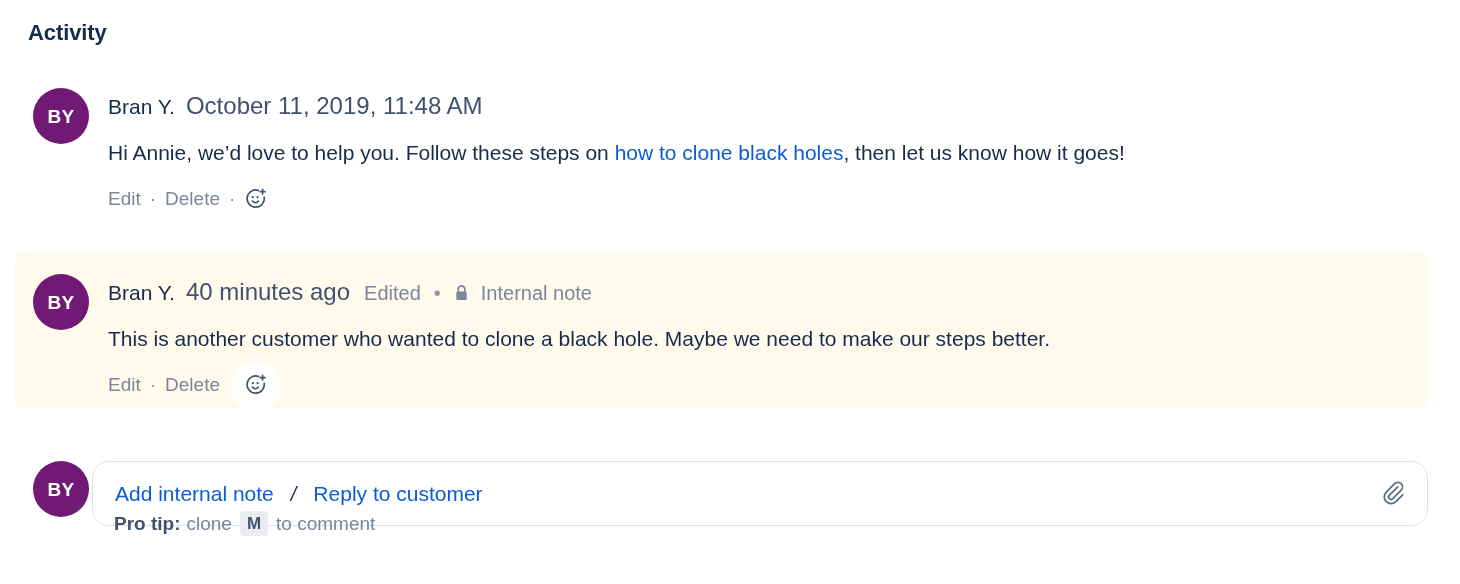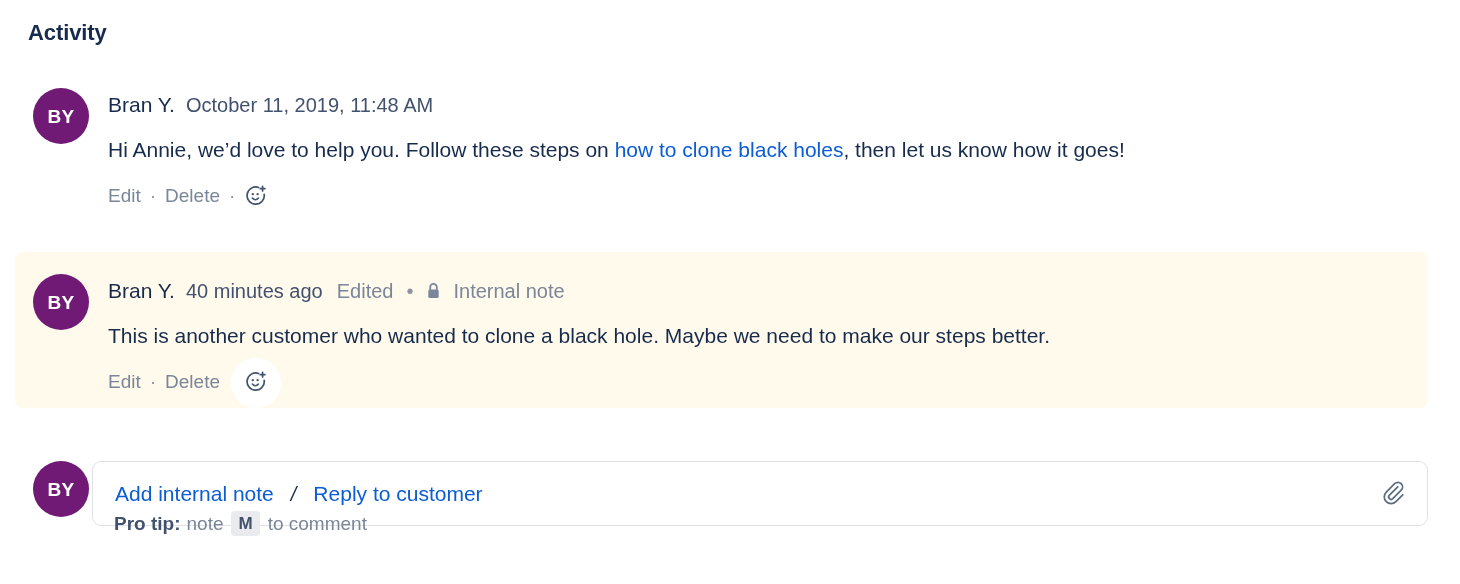--- a/index.html
+++ b/index.html
@@ -106,21 +106,21 @@
     gap: 0;
     line-height: 1;
     padding-top: 6px;
   }
   .c-author {
     font-size: 21px;
     font-weight: 400;
     color: #172B4D;
   }
   .c-time {
-    font-size: 20px;
+    font-size: 24px;
     font-weight: 400;
     color: #42526E;
     margin-left: 11px;
   }
   .c-edited {
     font-size: 20px;
     font-weight: 400;
     color: #7A8699;
     margin-left: 14px;
   }
@@ -207,21 +207,21 @@
     width: 1395px;
     display: flex;
     align-items: flex-start;
   }
   .composer-box {
     margin-left: 59px;
     flex: 1 1 auto;
     height: 65px;
     background: #ffffff;
     border: 1px solid #DFE1E6;
-    border-radius: 9px;
+    border-radius: 17px;
     display: flex;
     align-items: center;
     padding: 1px 18px 0 22px;
   }
   .composer-action {
     font-size: 21px;
     font-weight: 500;
     color: #0B5CD5;
     cursor: pointer;
   }
@@ -370,18 +370,18 @@
       <span class="clip-icon">
         <svg viewBox="0 0 28 28" width="28" height="28" fill="none" xmlns="http://www.w3.org/2000/svg">
           <path d="M20.4 9.6 11.3 18.7a2.6 2.6 0 0 0 3.7 3.7l9.1-9.1a5 5 0 0 0-7.1-7.1l-9.1 9.1a7.4 7.4 0 0 0 10.5 10.5l7.4-7.4" stroke="currentColor" stroke-width="1.9" stroke-linecap="round" stroke-linejoin="round" transform="translate(-2,-2) scale(0.92)"></path>
         </svg>
       </span>
     </div>
   </div>
 
   <div class="protip">
     <span class="protip-label">Pro tip:</span>
-    <span class="protip-text">note</span>
+    <span class="protip-text">clone</span>
     <span class="protip-key">M</span>
     <span class="protip-text" style="margin-left:0;">to comment</span>
   </div>
 
 </div>
 
 </body></html>

